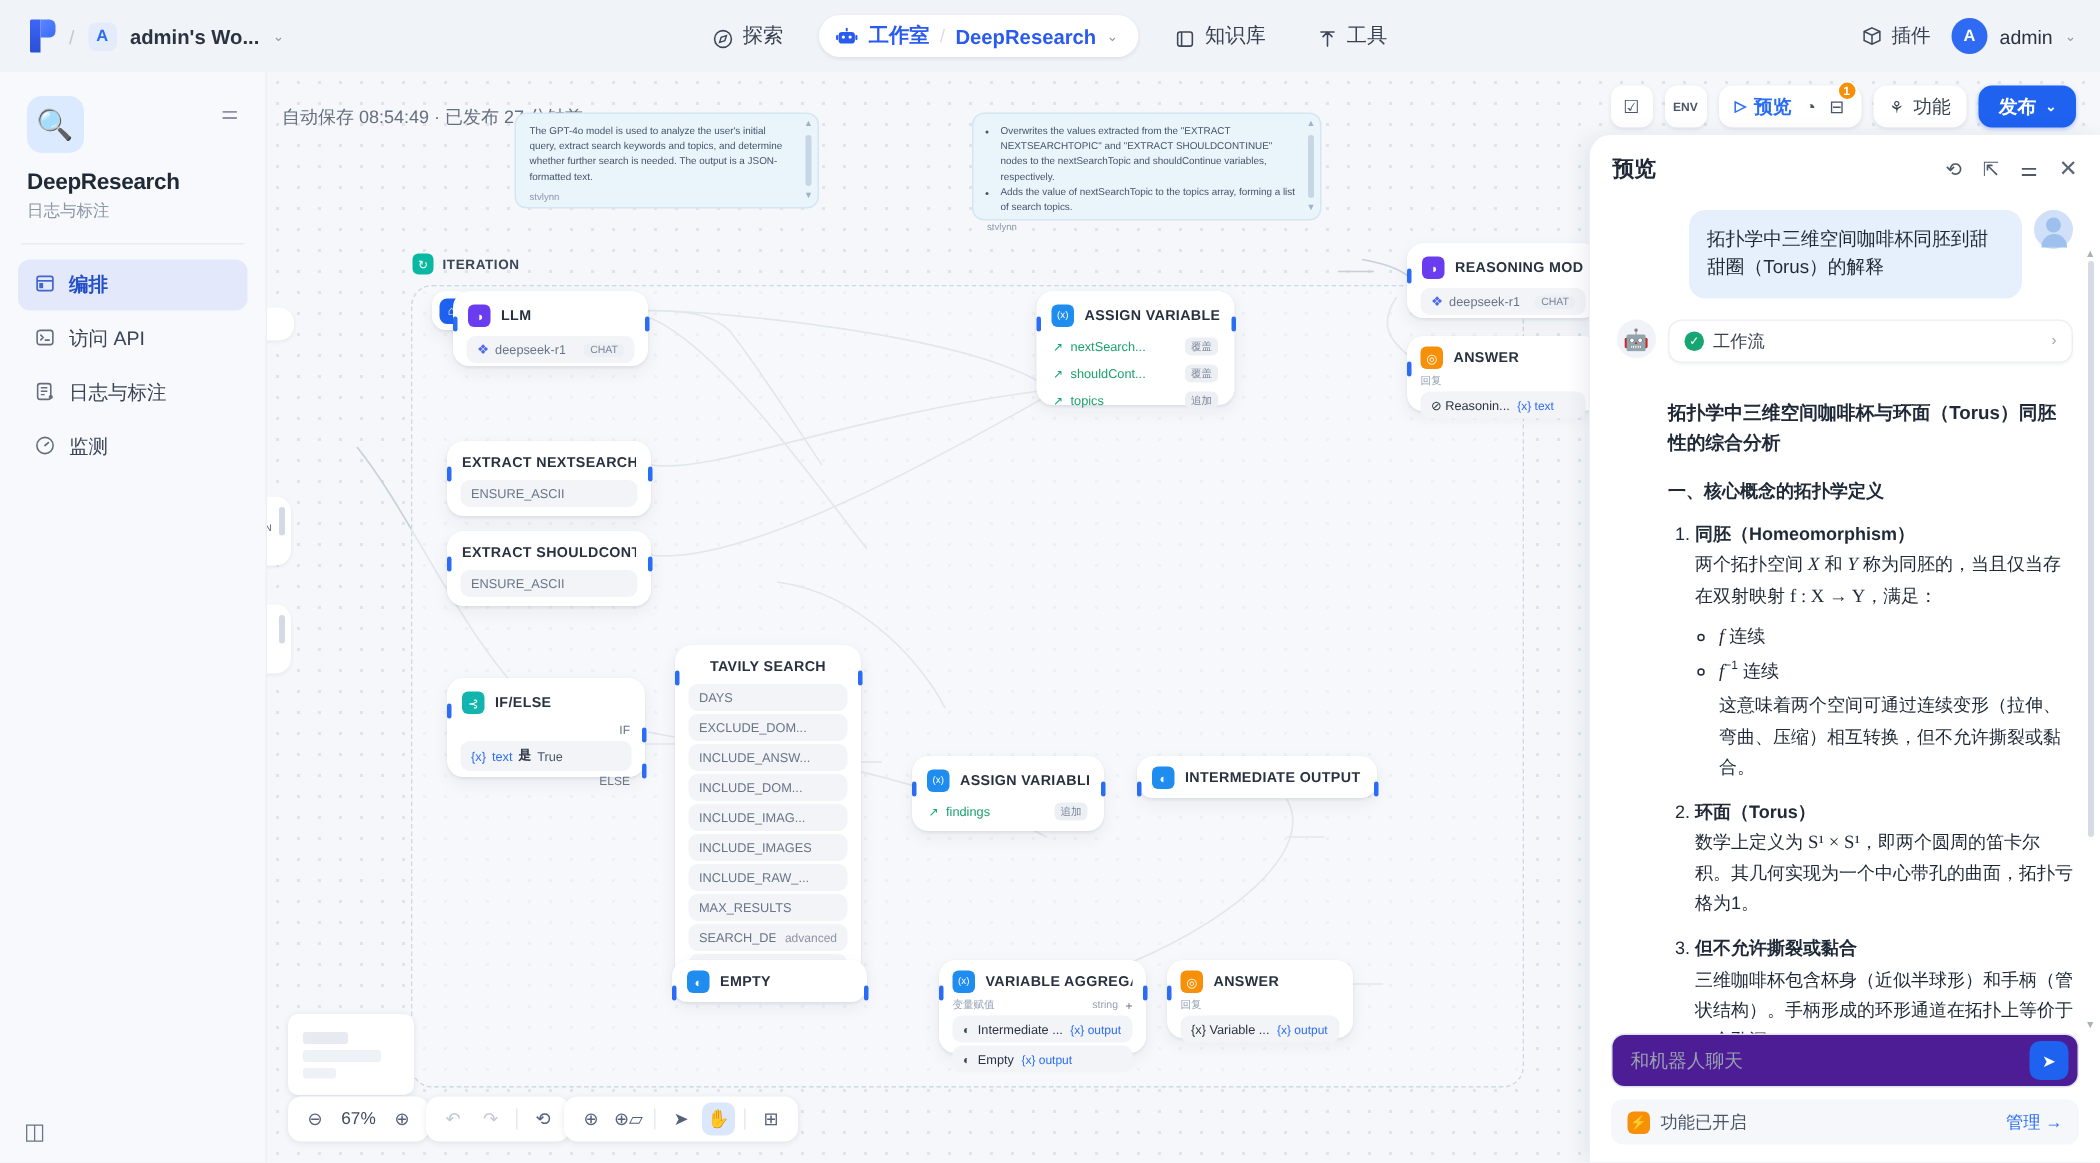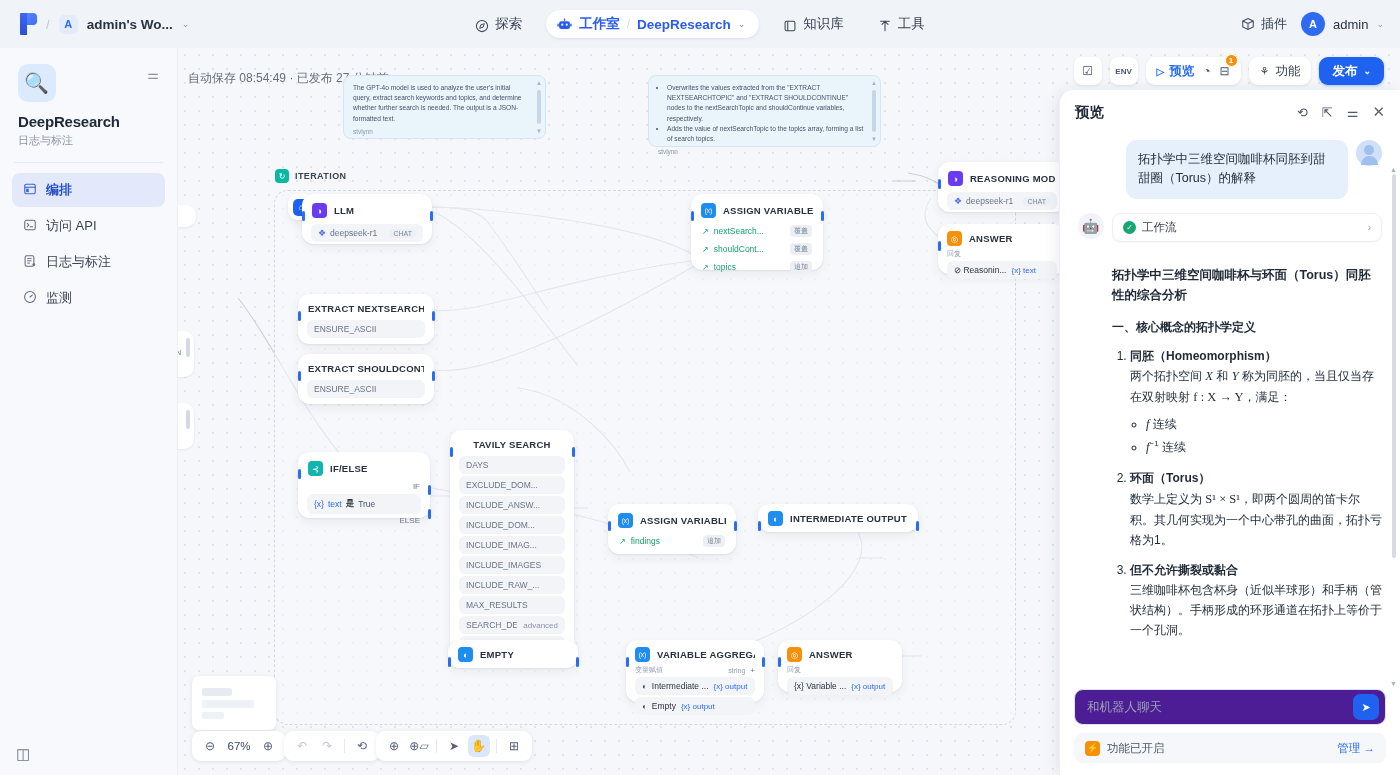--- a/index.html
+++ b/index.html
@@ -763,20 +763,21 @@
             <h4>一、核心概念的拓扑学定义</h4>
             <ol>
               <li>
                 <b>同胚（Homeomorphism）</b>
                 <div class="para">
                   <span>两个拓扑空间 </span><span class="mi">X</span><span> 和 </span><span class="mi">Y</span><span> 称为同胚的，当且仅当存在双射映射 </span><span class="mr">f : X → Y</span><span>，满足：</span>
                 </div>
                 <ul>
                   <li><span class="mi">f</span><span> 连续</span></li>
                   <li><span class="mi">f</span><sup>−1</sup><span> 连续</span>
+                    <div class="para" style="margin-top:2px">这意味着两个空间可通过连续变形（拉伸、弯曲、压缩）相互转换，但不允许撕裂或黏合。</div>
                   </li>
                 </ul>
               </li>
               <li>
                 <b>环面（Torus）</b>
                 <div class="para">
                   <span>数学上定义为 </span><span class="mr">S¹ × S¹</span><span>，即两个圆周的笛卡尔积。其几何实现为一个中心带孔的曲面，拓扑亏格为1。</span>
                 </div>
               </li>
               <li>

